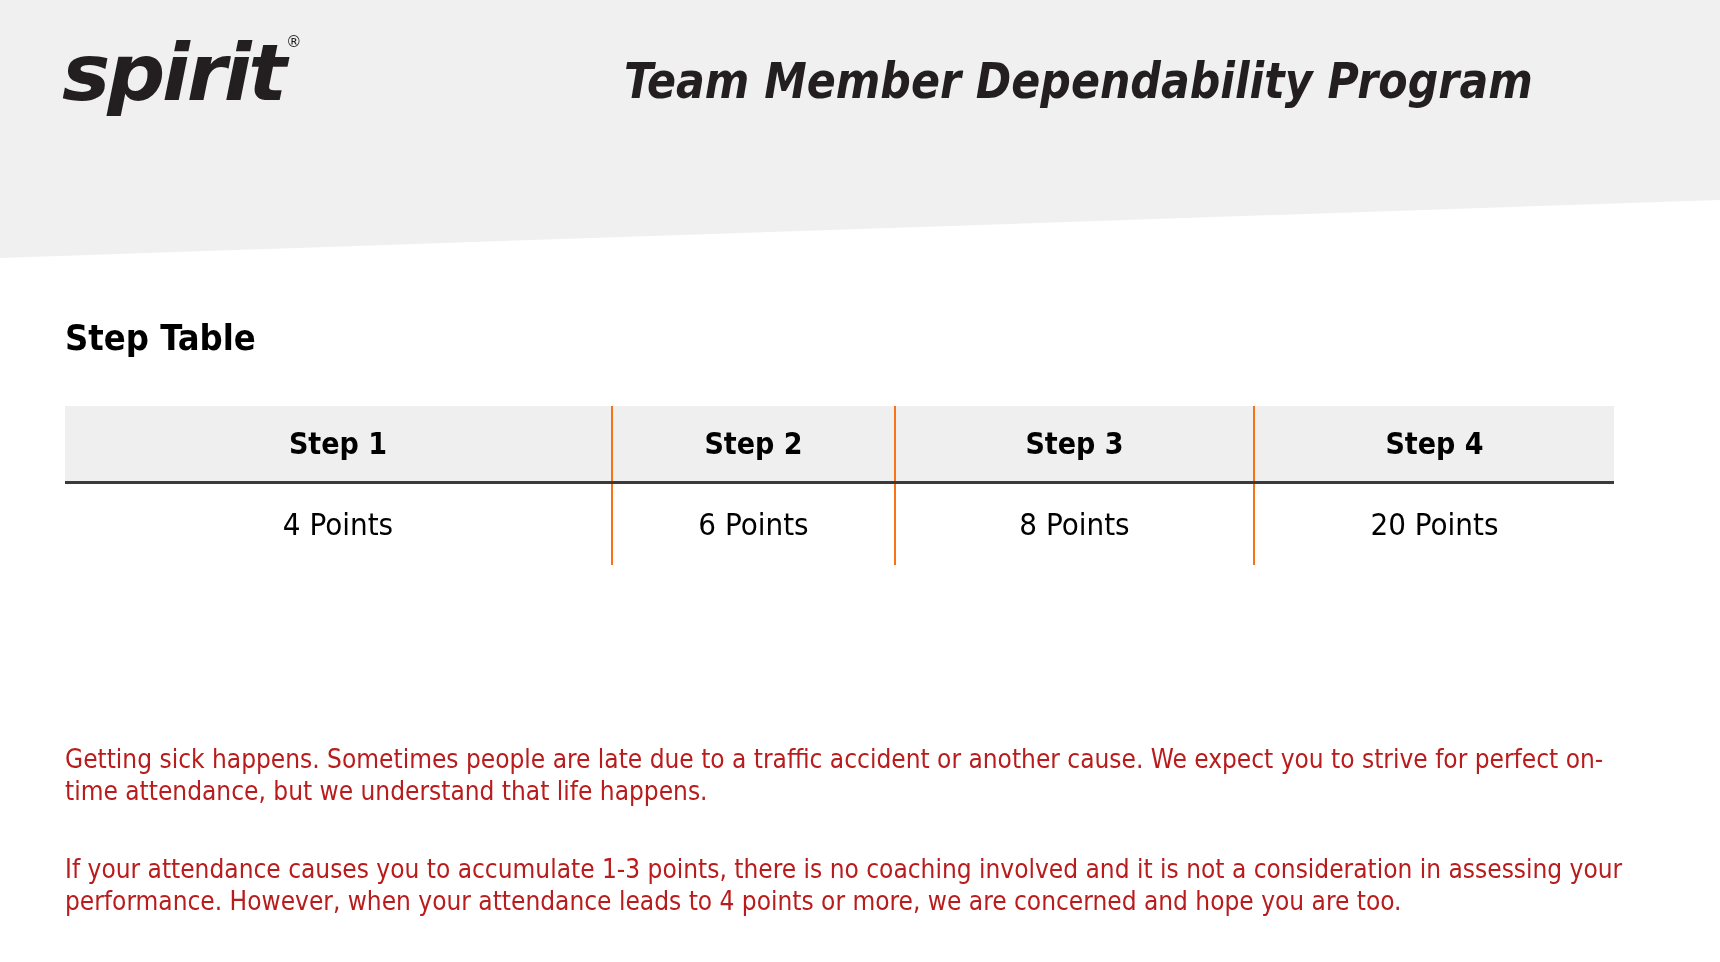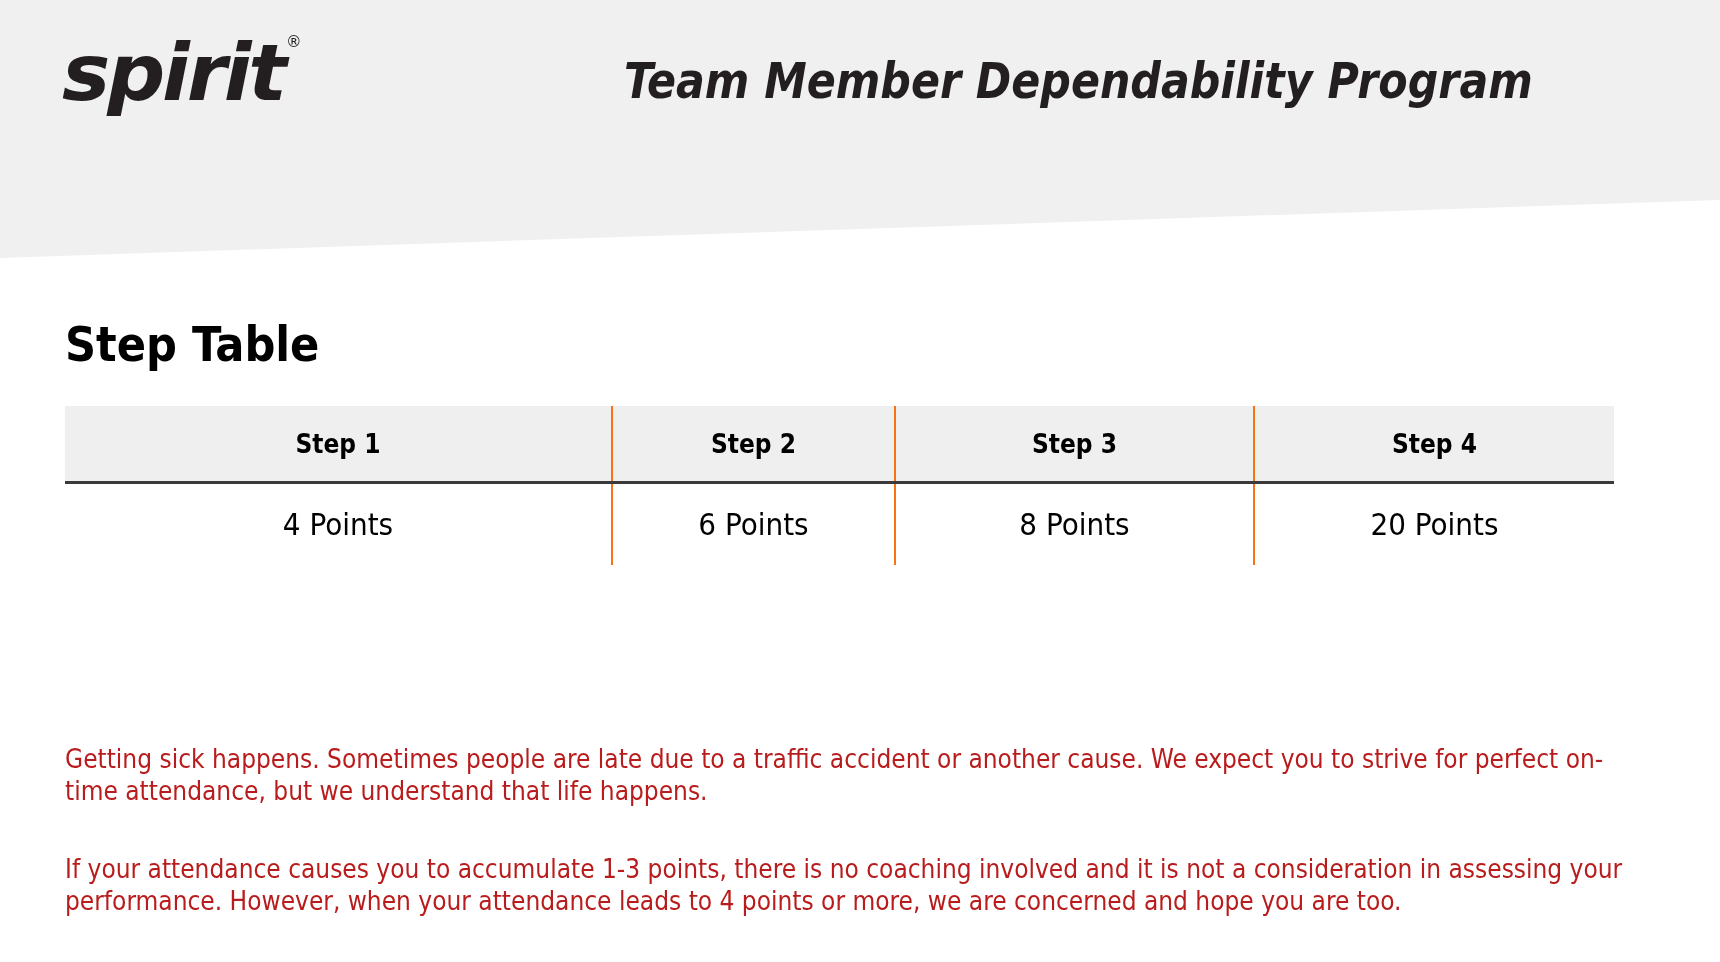--- a/index.html
+++ b/index.html
@@ -74,21 +74,21 @@
     left: 0;
     top: 0;
     width: 1720px;
   }
 
   .section-heading {
     position: absolute;
     left: 65px;
     top: 320px;
     font-family: "DejaVu Sans Condensed", "Liberation Sans Narrow", "Liberation Sans", sans-serif;
-    font-size: 48px;
+    font-size: 36px;
     font-weight: bold;
     color: #000000;
     line-height: 1;
     white-space: nowrap;
   }
 
   
   .step-table {
     position: absolute;
     left: 65px;
@@ -98,21 +98,21 @@
     table-layout: fixed;
   }
   .step-table col.c1 { width: 547px; }
   .step-table col.c2 { width: 283px; }
   .step-table col.c3 { width: 359px; }
   .step-table col.c4 { width: 360px; }
 
   .step-table th {
     background: #efefef;
     font-family: "DejaVu Sans Condensed", "Liberation Sans Narrow", "Liberation Sans", sans-serif;
-    font-size: 26px;
+    font-size: 30px;
     font-weight: bold;
     color: #000000;
     text-align: center;
     height: 75px;
     padding: 0;
     vertical-align: middle;
     border-bottom: 3px solid #3a3a3a;
   }
   .step-table th.d,
   .step-table td.d {

